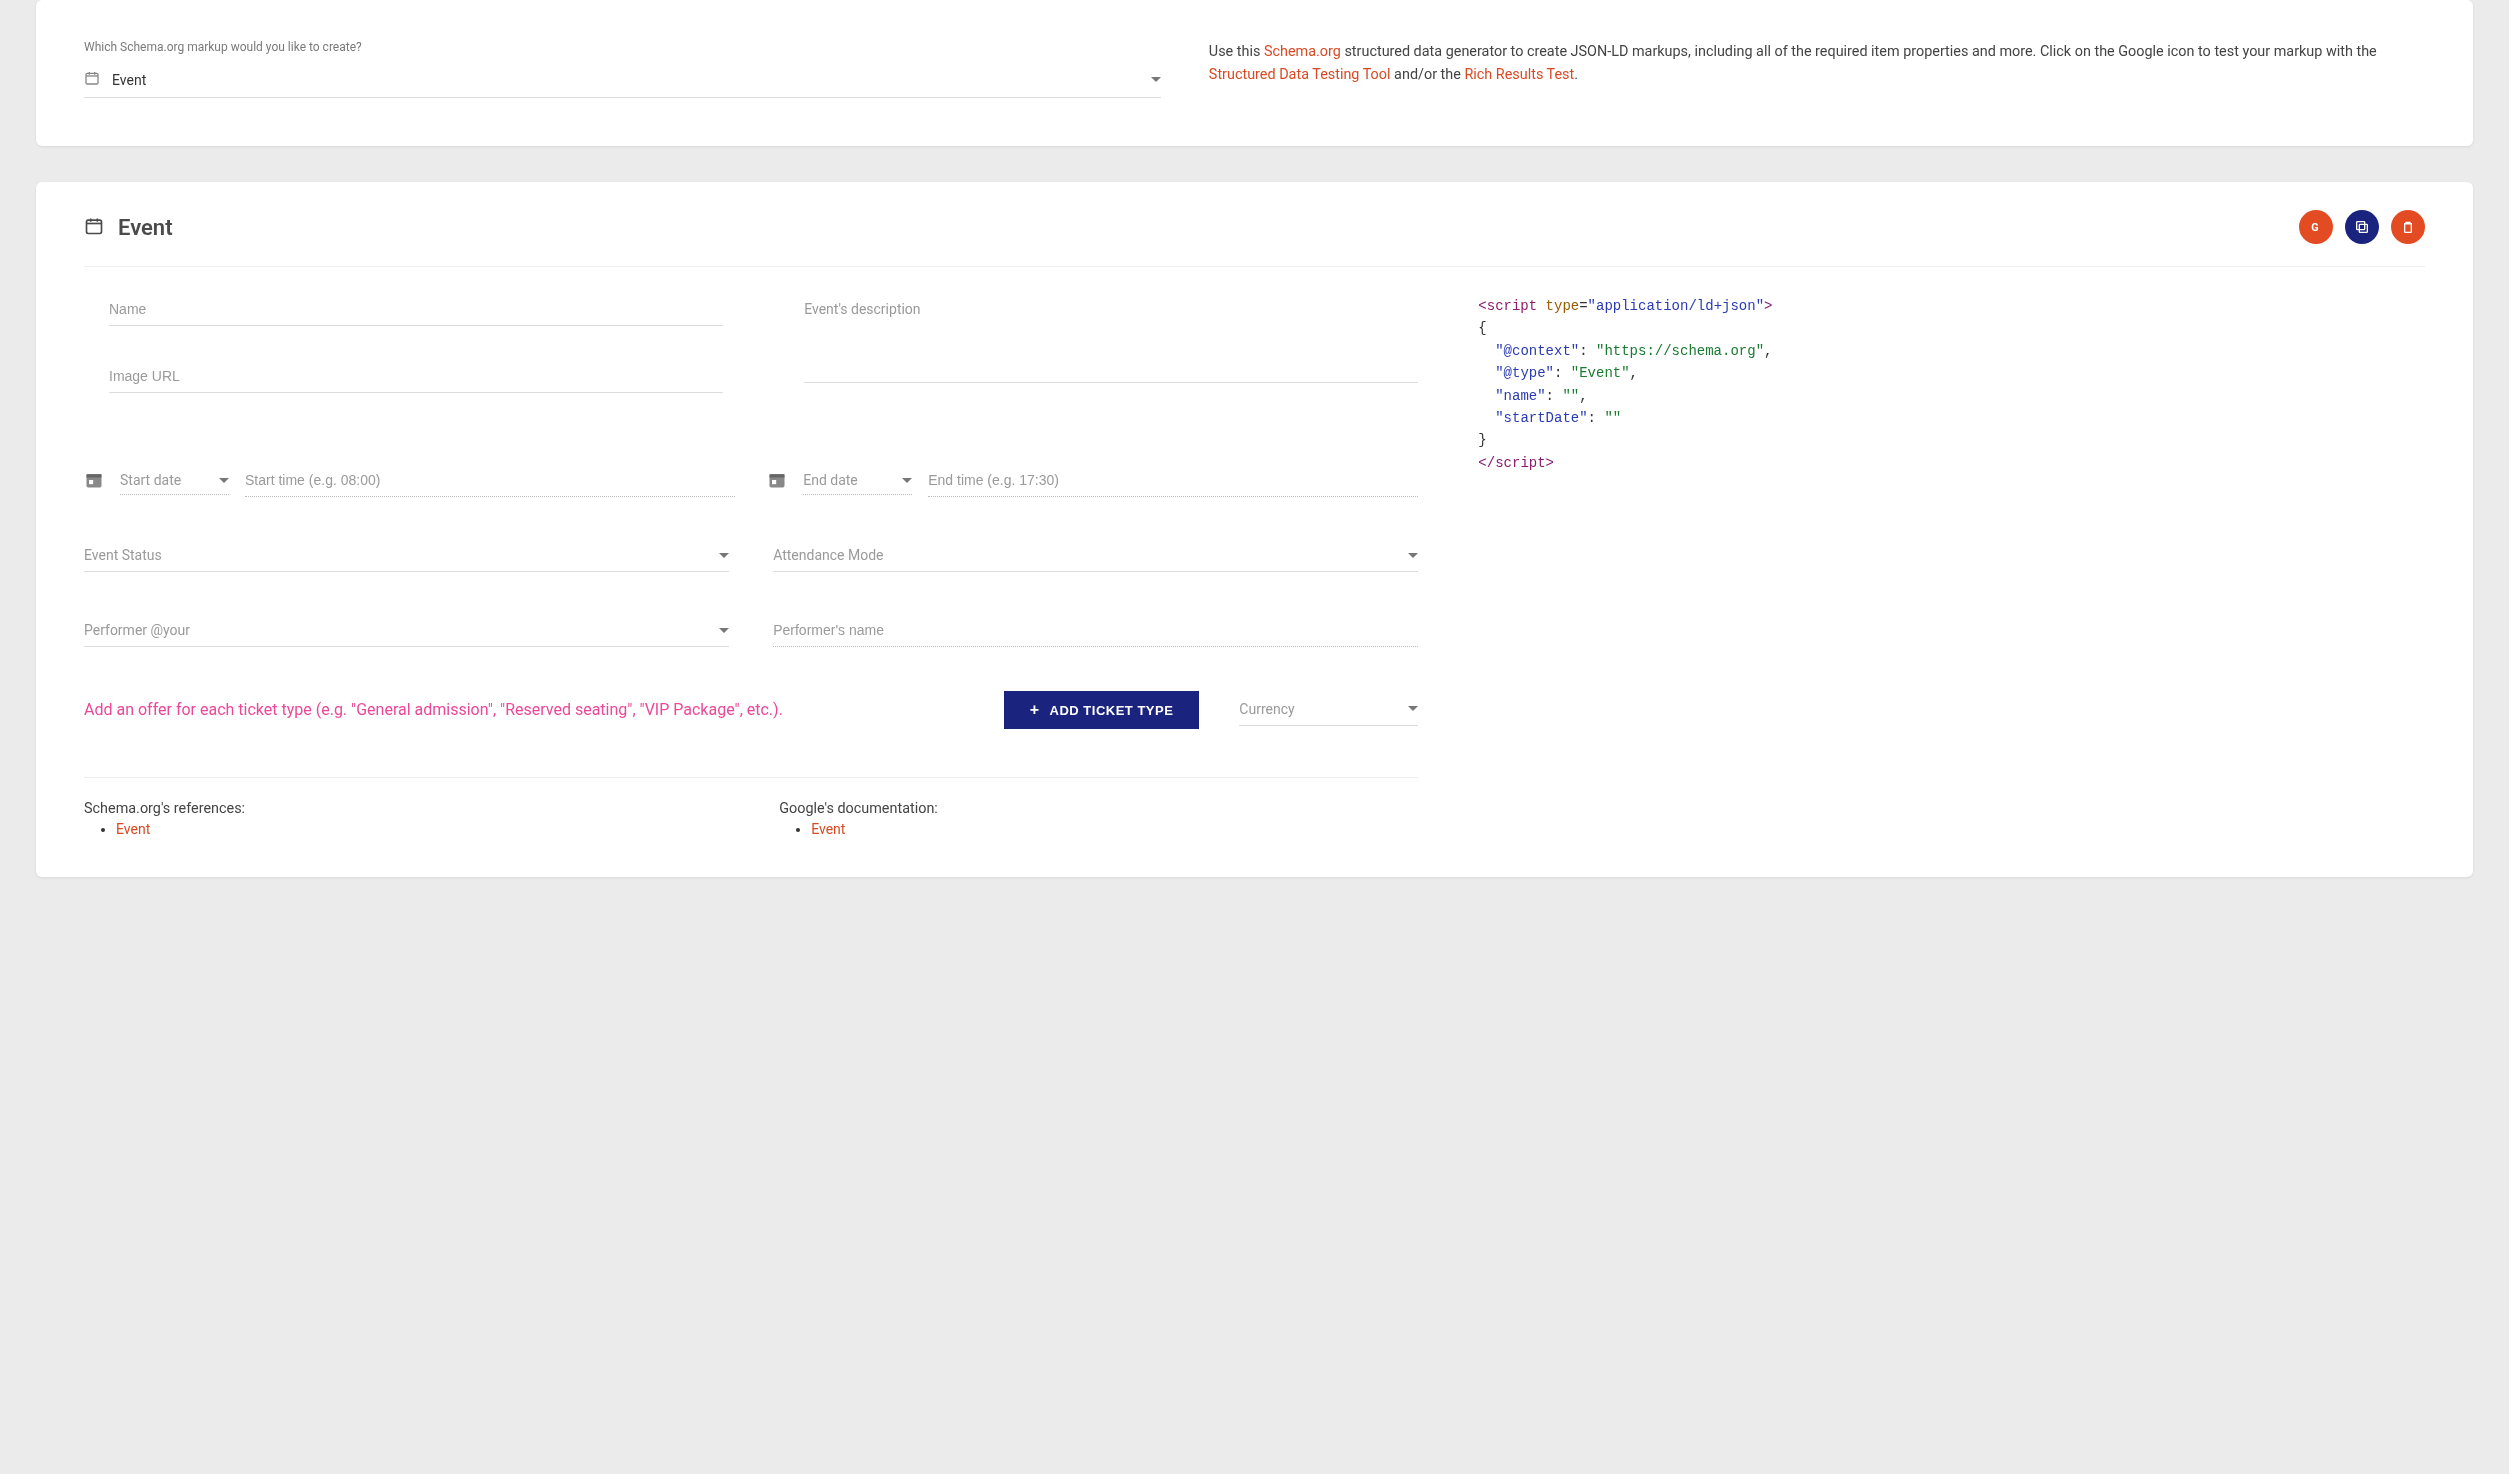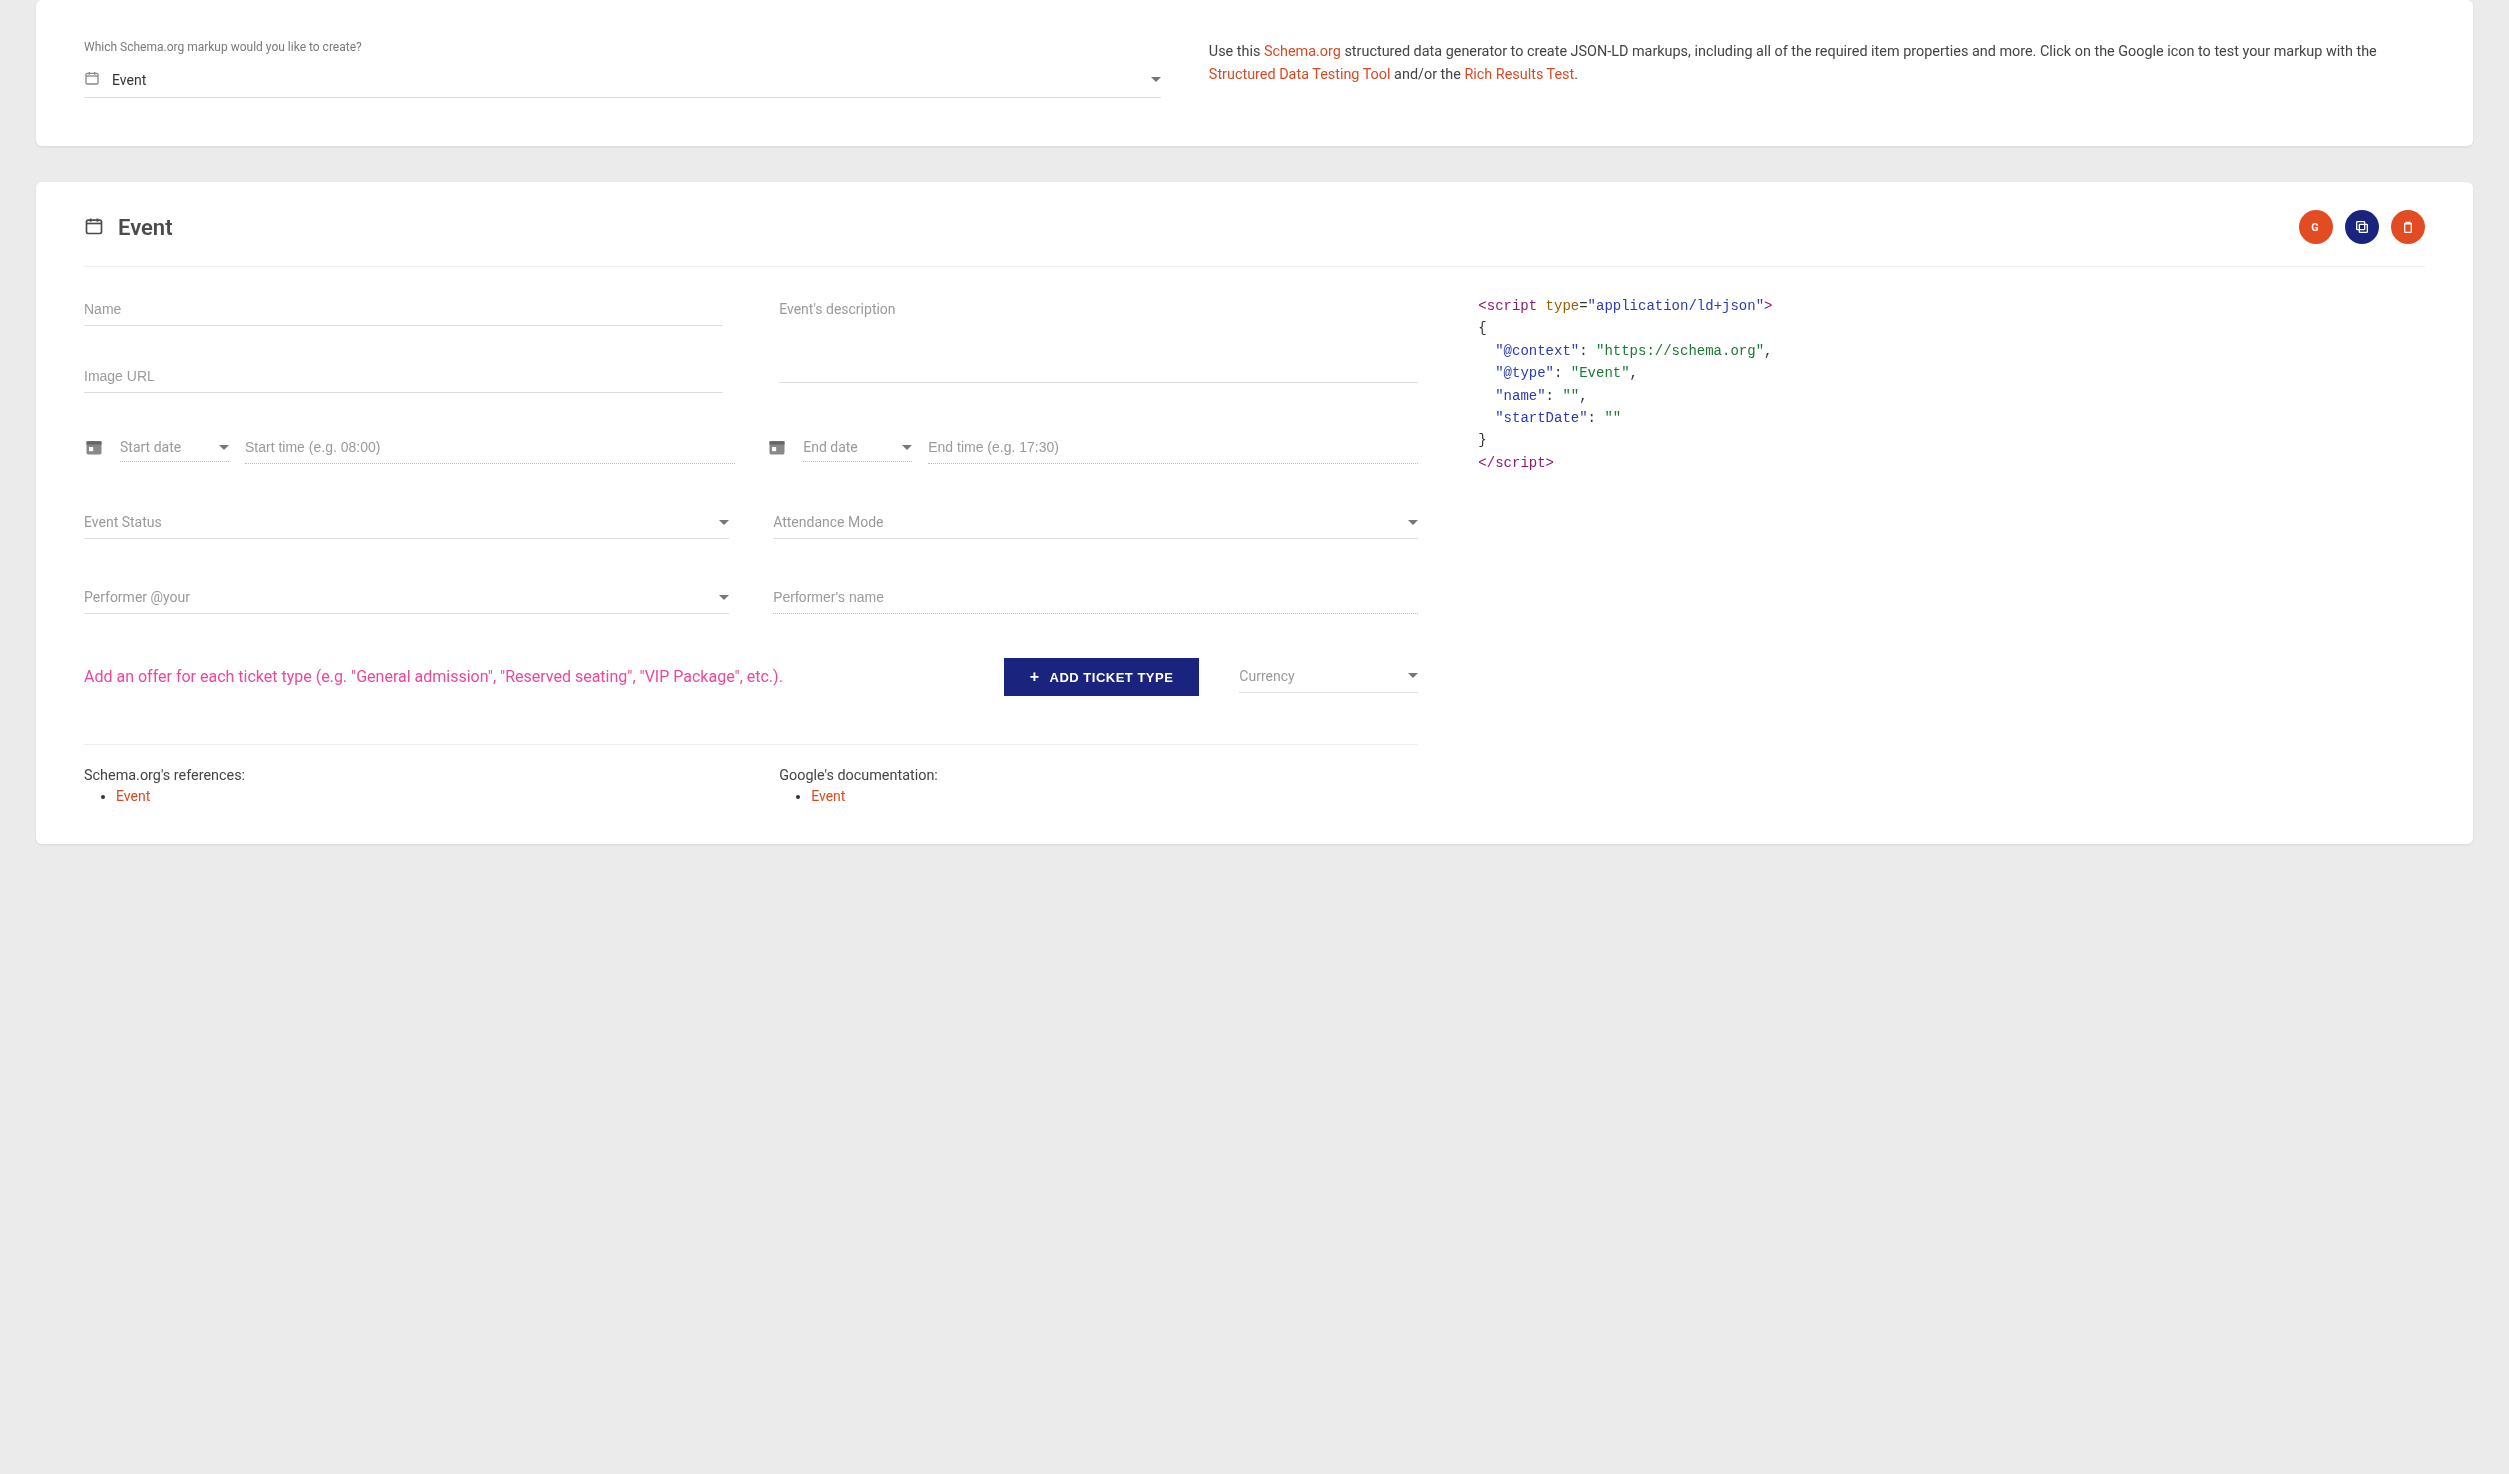--- a/index.html
+++ b/index.html
@@ -67,36 +67,36 @@
     display: flex; align-items: center; justify-content: center;
     color: #fff; cursor: pointer; font-size: 14px;
   }
   .circle-orange { background: #e34b23; }
   .circle-navy { background: #1a237e; }
   .circle-btn svg { width: 16px; height: 16px; }
   .event-body { display: flex; gap: 60px; margin-top: 28px; }
   .form-col { flex: 0 0 57%; }
   .code-col { flex: 1; }
   .row { display: flex; gap: 56px; margin-bottom: 40px; }
-  .col { flex: 1; }
+  .col { flex: 1; margin-left: 25px; }
   .md-input {
     border: none;
     border-bottom: 1px solid #ddd;
     width: 100%;
     padding: 6px 0 8px 0;
     font-size: 14px;
     color: #333;
     outline: none;
     background: transparent;
   }
   .md-input::placeholder { color: #9a9a9a; }
   .md-input.dotted { border-bottom: 1px dotted #bbb; }
   textarea.md-input { resize: none; height: 88px; font-family: inherit; }
   .date-row { display: flex; gap: 32px; margin-bottom: 44px; }
-  .date-group { display: flex; align-items: center; gap: 16px; flex: 1; }
+  .date-group { display: flex; align-items: center; gap: 16px; flex: 1; margin-top: 33px; }
   .cal-ic { color: #888; flex-shrink: 0; }
   .date-sel {
     display: flex; align-items: center; justify-content: space-between;
     border-bottom: 1px dotted #bbb; padding: 4px 0 6px 0;
     flex: 0 0 109px; cursor: pointer;
   }
   .date-sel span { color: #9a9a9a; font-size: 14px; }
   .time-inp { flex: 1; }
   .sel-row { display: flex; gap: 44px; margin-bottom: 44px; }
   .md-select-field {

